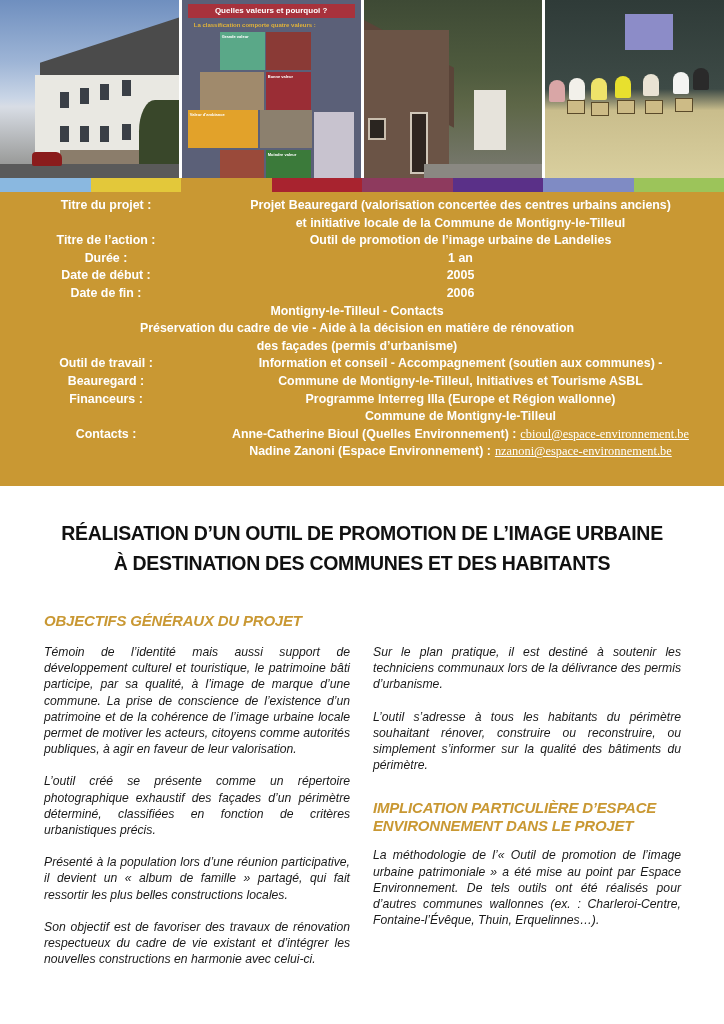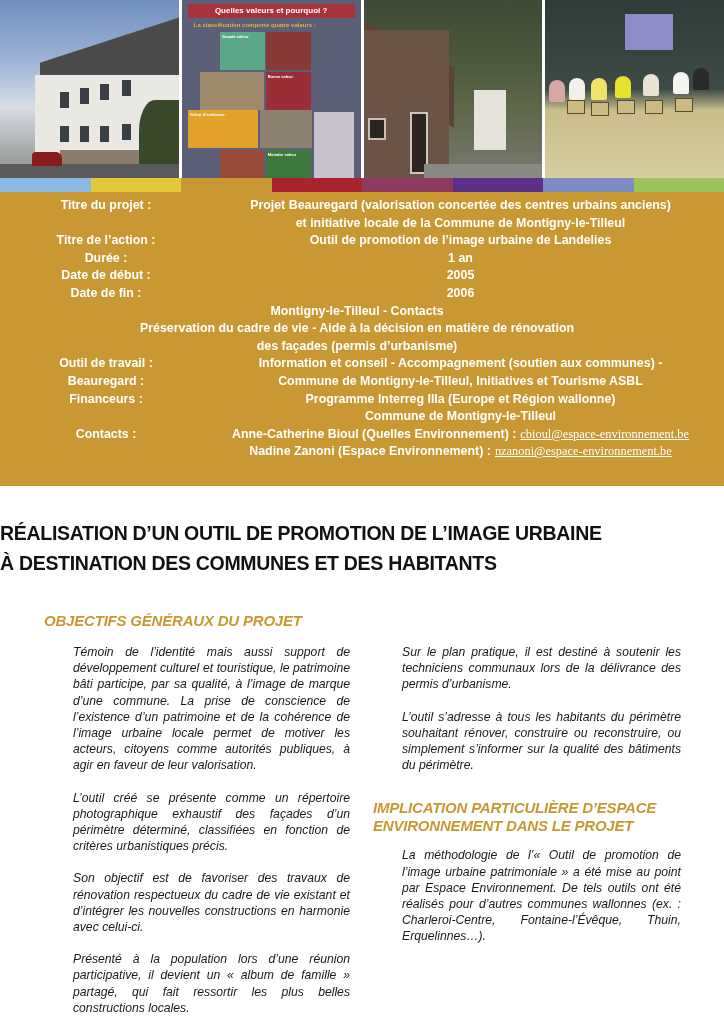--- a/index.html
+++ b/index.html
@@ -53,28 +53,28 @@
 
   
   .info { position: absolute; left: 0; top: 192px; width: 724px; height: 294px; background: #c99833; color: #ffffff; padding: 5px 0 0 0; }
   .info-row { display: flex; font-size: 12.4px; font-weight: bold; line-height: 17.6px; }
   .info-label { width: 207px; padding-left: 5px; flex-shrink: 0; text-align: center; }
   .info-val { flex: 1; padding-right: 10px; text-align: center; }
   .info-val .line { display: block; white-space: nowrap; }
   .contact-email { font-weight: normal; text-decoration: underline; margin-left: 4px; font-family: Liberation Serif, serif; }
 
   
-  .main-title { position: absolute; left: 0; top: 518px; width: 724px; font-size: 19.5px; font-weight: bold; color: #111; line-height: 30px; letter-spacing: -0.3px; }
+  .main-title { position: absolute; left: 0; top: 518px; width: 724px; text-align: center; font-size: 19.5px; font-weight: bold; color: #111; line-height: 30px; letter-spacing: -0.3px; }
 
   
   .col { position: absolute; font-size: 12.2px; line-height: 16.2px; color: #1a1a1a; text-align: justify; font-style: italic; }
   .col-left { left: 44px; top: 612px; width: 306px; }
   .col-right { left: 373px; top: 644px; width: 308px; }
   .section-heading { color: #c99833; font-weight: bold; font-size: 15px; line-height: 18px; letter-spacing: -0.2px; margin-bottom: 14px; text-align: left; }
-  .col p { margin-bottom: 16px; hyphens: manual; margin-left: 29px; }
+  .col p { margin-bottom: 16px; hyphens: manual; }
   .heading-2 { margin-top: 26px; margin-bottom: 12px; }
 </style>
 </head>
 <body>
 
 <div class="photos">
   <div class="photo p1">
     <div class="roof"></div>
       <div class="wall"></div>
       <div class="stone"></div>
@@ -212,22 +212,22 @@
 
 <div class="main-title">
   <div>RÉALISATION D’UN OUTIL DE PROMOTION DE L’IMAGE URBAINE</div>
   <div>À DESTINATION DES COMMUNES ET DES HABITANTS</div>
 </div>
 
 <div class="col col-left">
   <div class="section-heading">OBJECTIFS GÉNÉRAUX DU PROJET</div>
   <p>Témoin de l’identité mais aussi support de développement culturel et touristique, le patrimoine bâti participe, par sa qualité, à l’image de marque d’une commune. La prise de conscience de l’existence d’un patrimoine et de la cohérence de l’image urbaine locale permet de motiver les acteurs, citoyens comme autorités publiques, à agir en faveur de leur valorisation.</p>
   <p>L’outil créé se présente comme un répertoire photographique exhaustif des façades d’un périmètre déterminé, classifiées en fonction de critères urbanistiques précis.</p>
+  <p>Présenté à la population lors d’une réunion participative, il devient un « album de famille » partagé, qui fait ressortir les plus belles constructions locales.</p>
   <p>Son objectif est de favoriser des travaux de rénovation respectueux du cadre de vie existant et d’intégrer les nouvelles constructions en harmonie avec celui-ci.</p>
-  <p>Présenté à la population lors d’une réunion participative, il devient un « album de famille » partagé, qui fait ressortir les plus belles constructions locales.</p>
 </div>
 
 <div class="col col-right">
   <p>Sur le plan pratique, il est destiné à soutenir les techniciens communaux lors de la délivrance des permis d’urbanisme.</p>
   <p>L’outil s’adresse à tous les habitants du périmètre souhaitant rénover, construire ou reconstruire, ou simplement s’informer sur la qualité des bâtiments du périmètre.</p>
   <div class="section-heading heading-2">IMPLICATION PARTICULIÈRE D’ESPACE ENVIRONNEMENT DANS LE PROJET</div>
   <p>La méthodologie de l’« Outil de promotion de l’image urbaine patrimoniale » a été mise au point par Espace Environnement. De tels outils ont été réalisés pour d’autres communes wallonnes (ex. : Charleroi-Centre, Fontaine-l’Évêque, Thuin, Erquelinnes…).</p>
 </div>
 
 </body></html>

